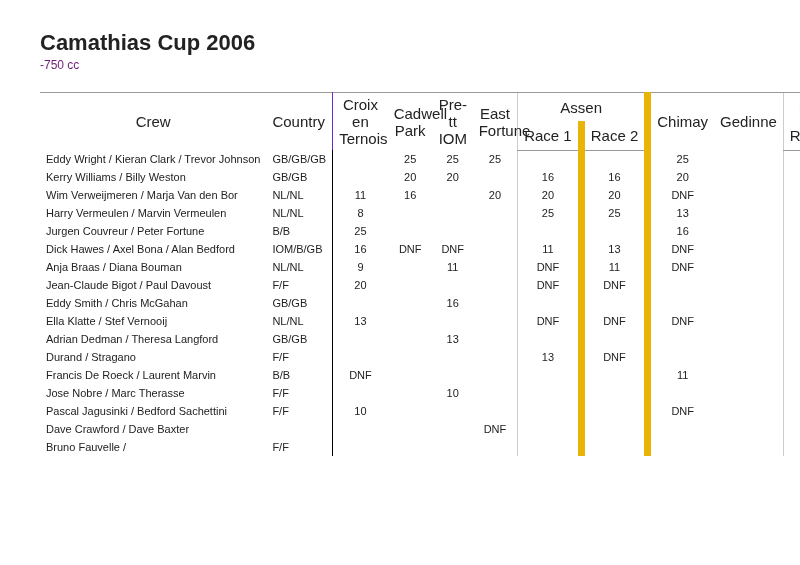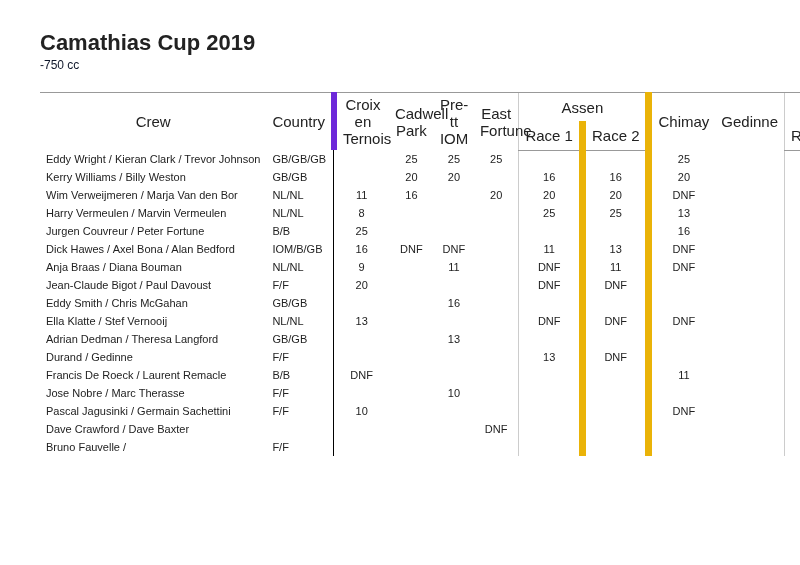--- a/index.html
+++ b/index.html
@@ -10,21 +10,21 @@
       color: #222;
       padding: 30px 40px;
     }
     h1 {
       font-size: 22px;
       font-weight: bold;
       margin-bottom: 2px;
     }
     .subtitle {
       font-size: 12px;
-      color: #0f172a;
+      color: #701a75;
       margin-bottom: 20px;
     }
     table {
       border-collapse: collapse;
       width: 100%;
       font-size: 11px;
     }
     th, td {
       padding: 3px 6px;
       text-align: center;
@@ -44,21 +44,21 @@
     }
     td.country-cell {
       text-align: left;
       border-right: 1px solid #000000;
     }
     th.crew-header {
       text-align: center;
     }
     th.country-header {
       text-align: left;
-      border-right: 6px solid #6d28d9;
+      border-right: 1px solid #6d28d9;
     }
     .header-group th {
       border-bottom: none;
     }
     .subheader-group th {
       border-top: none;
       border-bottom: 1px solid #999;
     }
     tr.data-row td {
       border-bottom: none;
@@ -82,21 +82,21 @@
     .chimay-cell {
       border-left: 1px solid #ccc;
     }
     .magny-r1 {
       border-left: 1px solid #ccc;
     }
   </style>
 </head>
 <body>
 
-<h1>Camathias Cup 2019</h1>
+<h1>Camathias Cup 2006</h1>
 <div class="subtitle">-750 cc</div>
 
 <table>
   <thead>
     <tr class="header-group">
       <th class="crew-header" rowspan="2">Crew</th>
       <th class="country-header" rowspan="2">Country</th>
       <th rowspan="2" style="white-space:normal;max-width:55px;">Croix en Ternois</th>
       <th rowspan="2" style="white-space:normal;max-width:45px;">Cadwell Park</th>
       <th rowspan="2" style="white-space:normal;max-width:40px;">Pre-tt IOM</th>
@@ -263,35 +263,35 @@
         <td>13</td>
         <td></td>
         <td class="assen-group"></td>
         <td class="assen-group"></td>
         <td class="chimay-cell"></td>
         <td></td>
         <td class="magny-r1"></td>
         <td></td>
       </tr>
       <tr class="data-row">
-        <td class="crew-cell">Durand / Gedinne</td>
+        <td class="crew-cell">Durand / Stragano</td>
         <td class="country-cell">F/F</td>
         <td></td>
         <td></td>
         <td></td>
         <td></td>
         <td class="assen-group">13</td>
         <td class="assen-group">DNF</td>
         <td class="chimay-cell"></td>
         <td></td>
         <td class="magny-r1"></td>
         <td></td>
       </tr>
       <tr class="data-row">
-        <td class="crew-cell">Francis De Roeck / Laurent Remacle</td>
+        <td class="crew-cell">Francis De Roeck / Laurent Marvin</td>
         <td class="country-cell">B/B</td>
         <td>DNF</td>
         <td></td>
         <td></td>
         <td></td>
         <td class="assen-group"></td>
         <td class="assen-group"></td>
         <td class="chimay-cell">11</td>
         <td></td>
         <td class="magny-r1"></td>
@@ -305,21 +305,21 @@
         <td>10</td>
         <td></td>
         <td class="assen-group"></td>
         <td class="assen-group"></td>
         <td class="chimay-cell"></td>
         <td></td>
         <td class="magny-r1"></td>
         <td></td>
       </tr>
       <tr class="data-row">
-        <td class="crew-cell">Pascal Jagusinki / Germain Sachettini</td>
+        <td class="crew-cell">Pascal Jagusinki / Bedford Sachettini</td>
         <td class="country-cell">F/F</td>
         <td>10</td>
         <td></td>
         <td></td>
         <td></td>
         <td class="assen-group"></td>
         <td class="assen-group"></td>
         <td class="chimay-cell">DNF</td>
         <td></td>
         <td class="magny-r1"></td>

